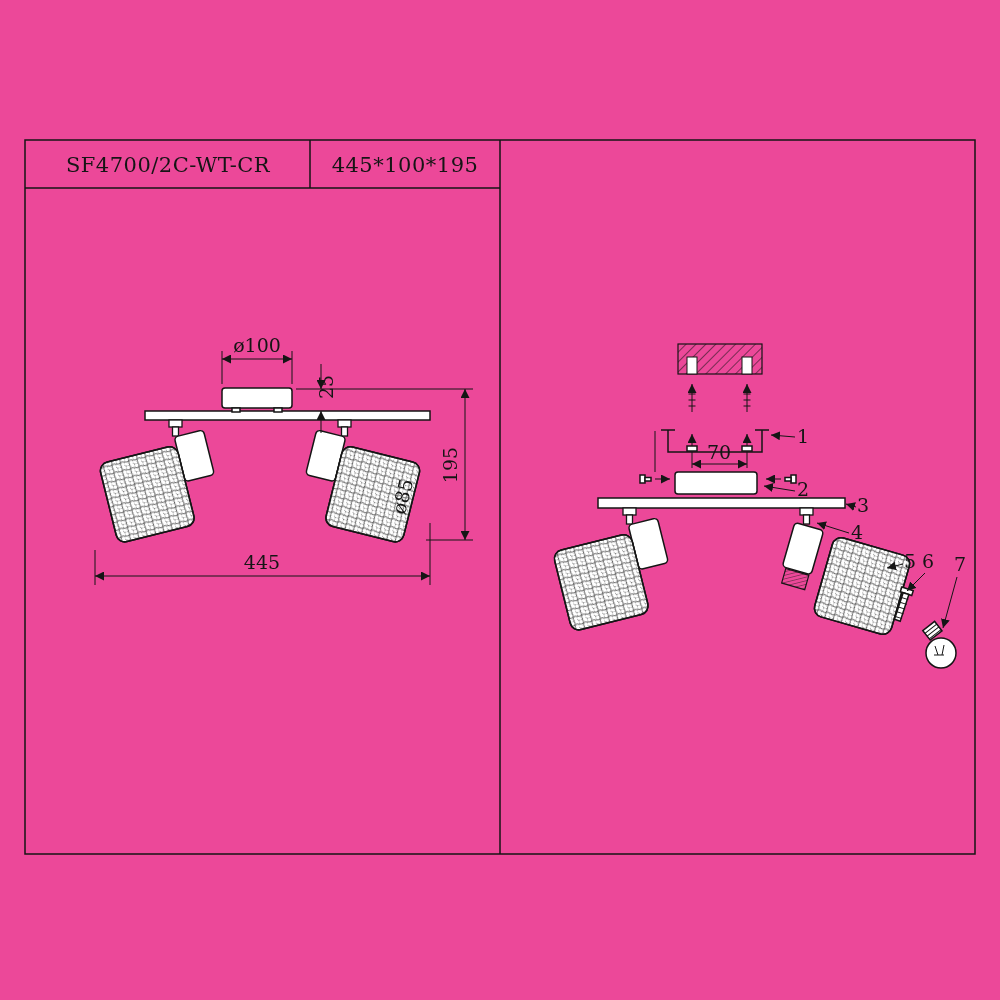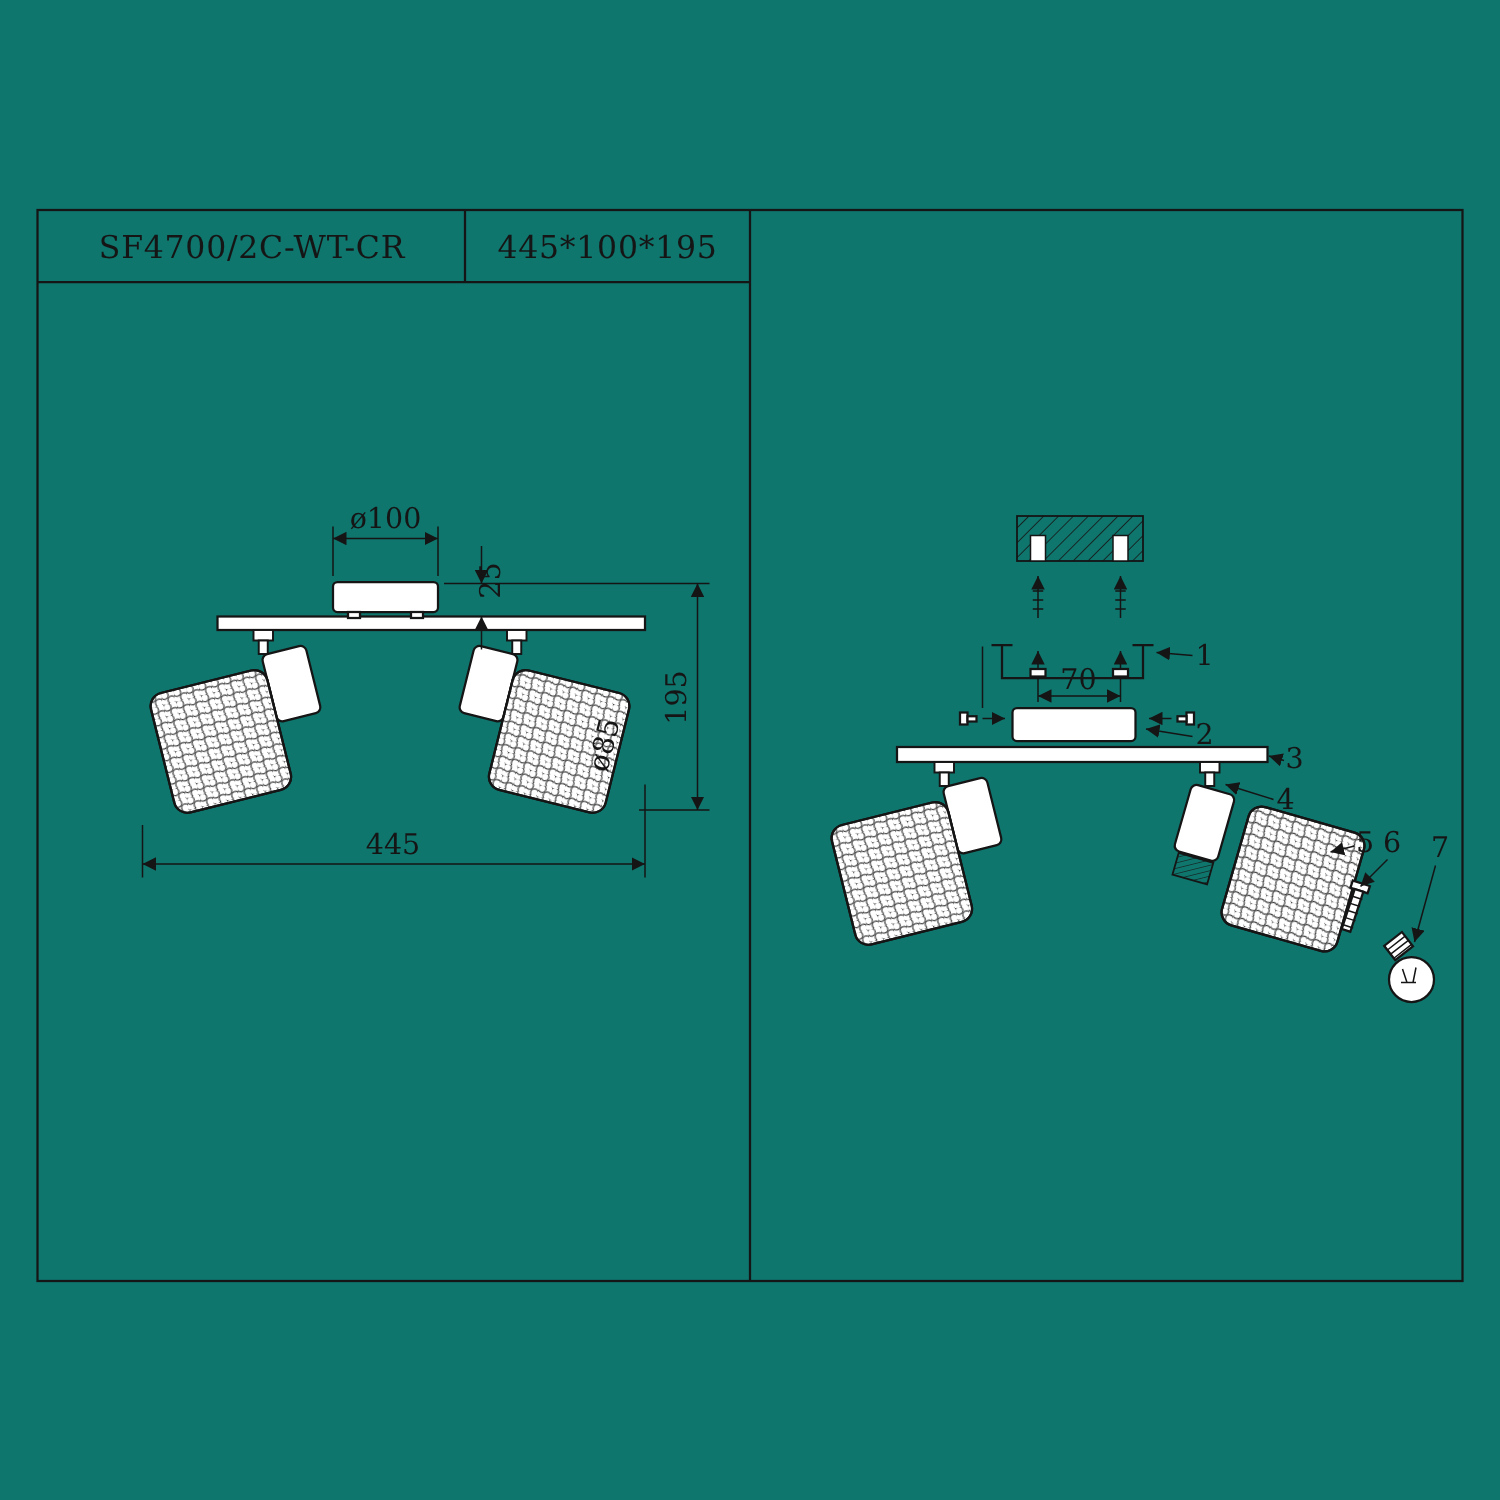--- a/index.html
+++ b/index.html
@@ -1,16 +1,16 @@
 <!DOCTYPE html>
 <html><head>
 <meta charset="utf-8">
 <style>
   html,body { margin:0; padding:0; background:#ffffff; }
-  .page { width:1000px; height:1000px; background:#0f766e; position:relative;
+  .page { width:1000px; height:1000px; background:#ec4899; position:relative;
           font-family:"DejaVu Serif","Liberation Serif",serif; }
   svg text { font-family:"DejaVu Serif","Liberation Serif",serif; fill:#151515; }
   .t-title { font-size:21px; letter-spacing:0.5px; }
   .t-dim   { font-size:19px; }
   .t-part  { font-size:19px; }
   .ln   { fill:none; stroke:#151515; stroke-width:1.5; }
   .fw   { fill:#ffffff; stroke:#151515; stroke-width:1.5; }
   .thin { fill:none; stroke:#151515; stroke-width:1; }
   .dim  { fill:none; stroke:#151515; stroke-width:1; }
 </style>

